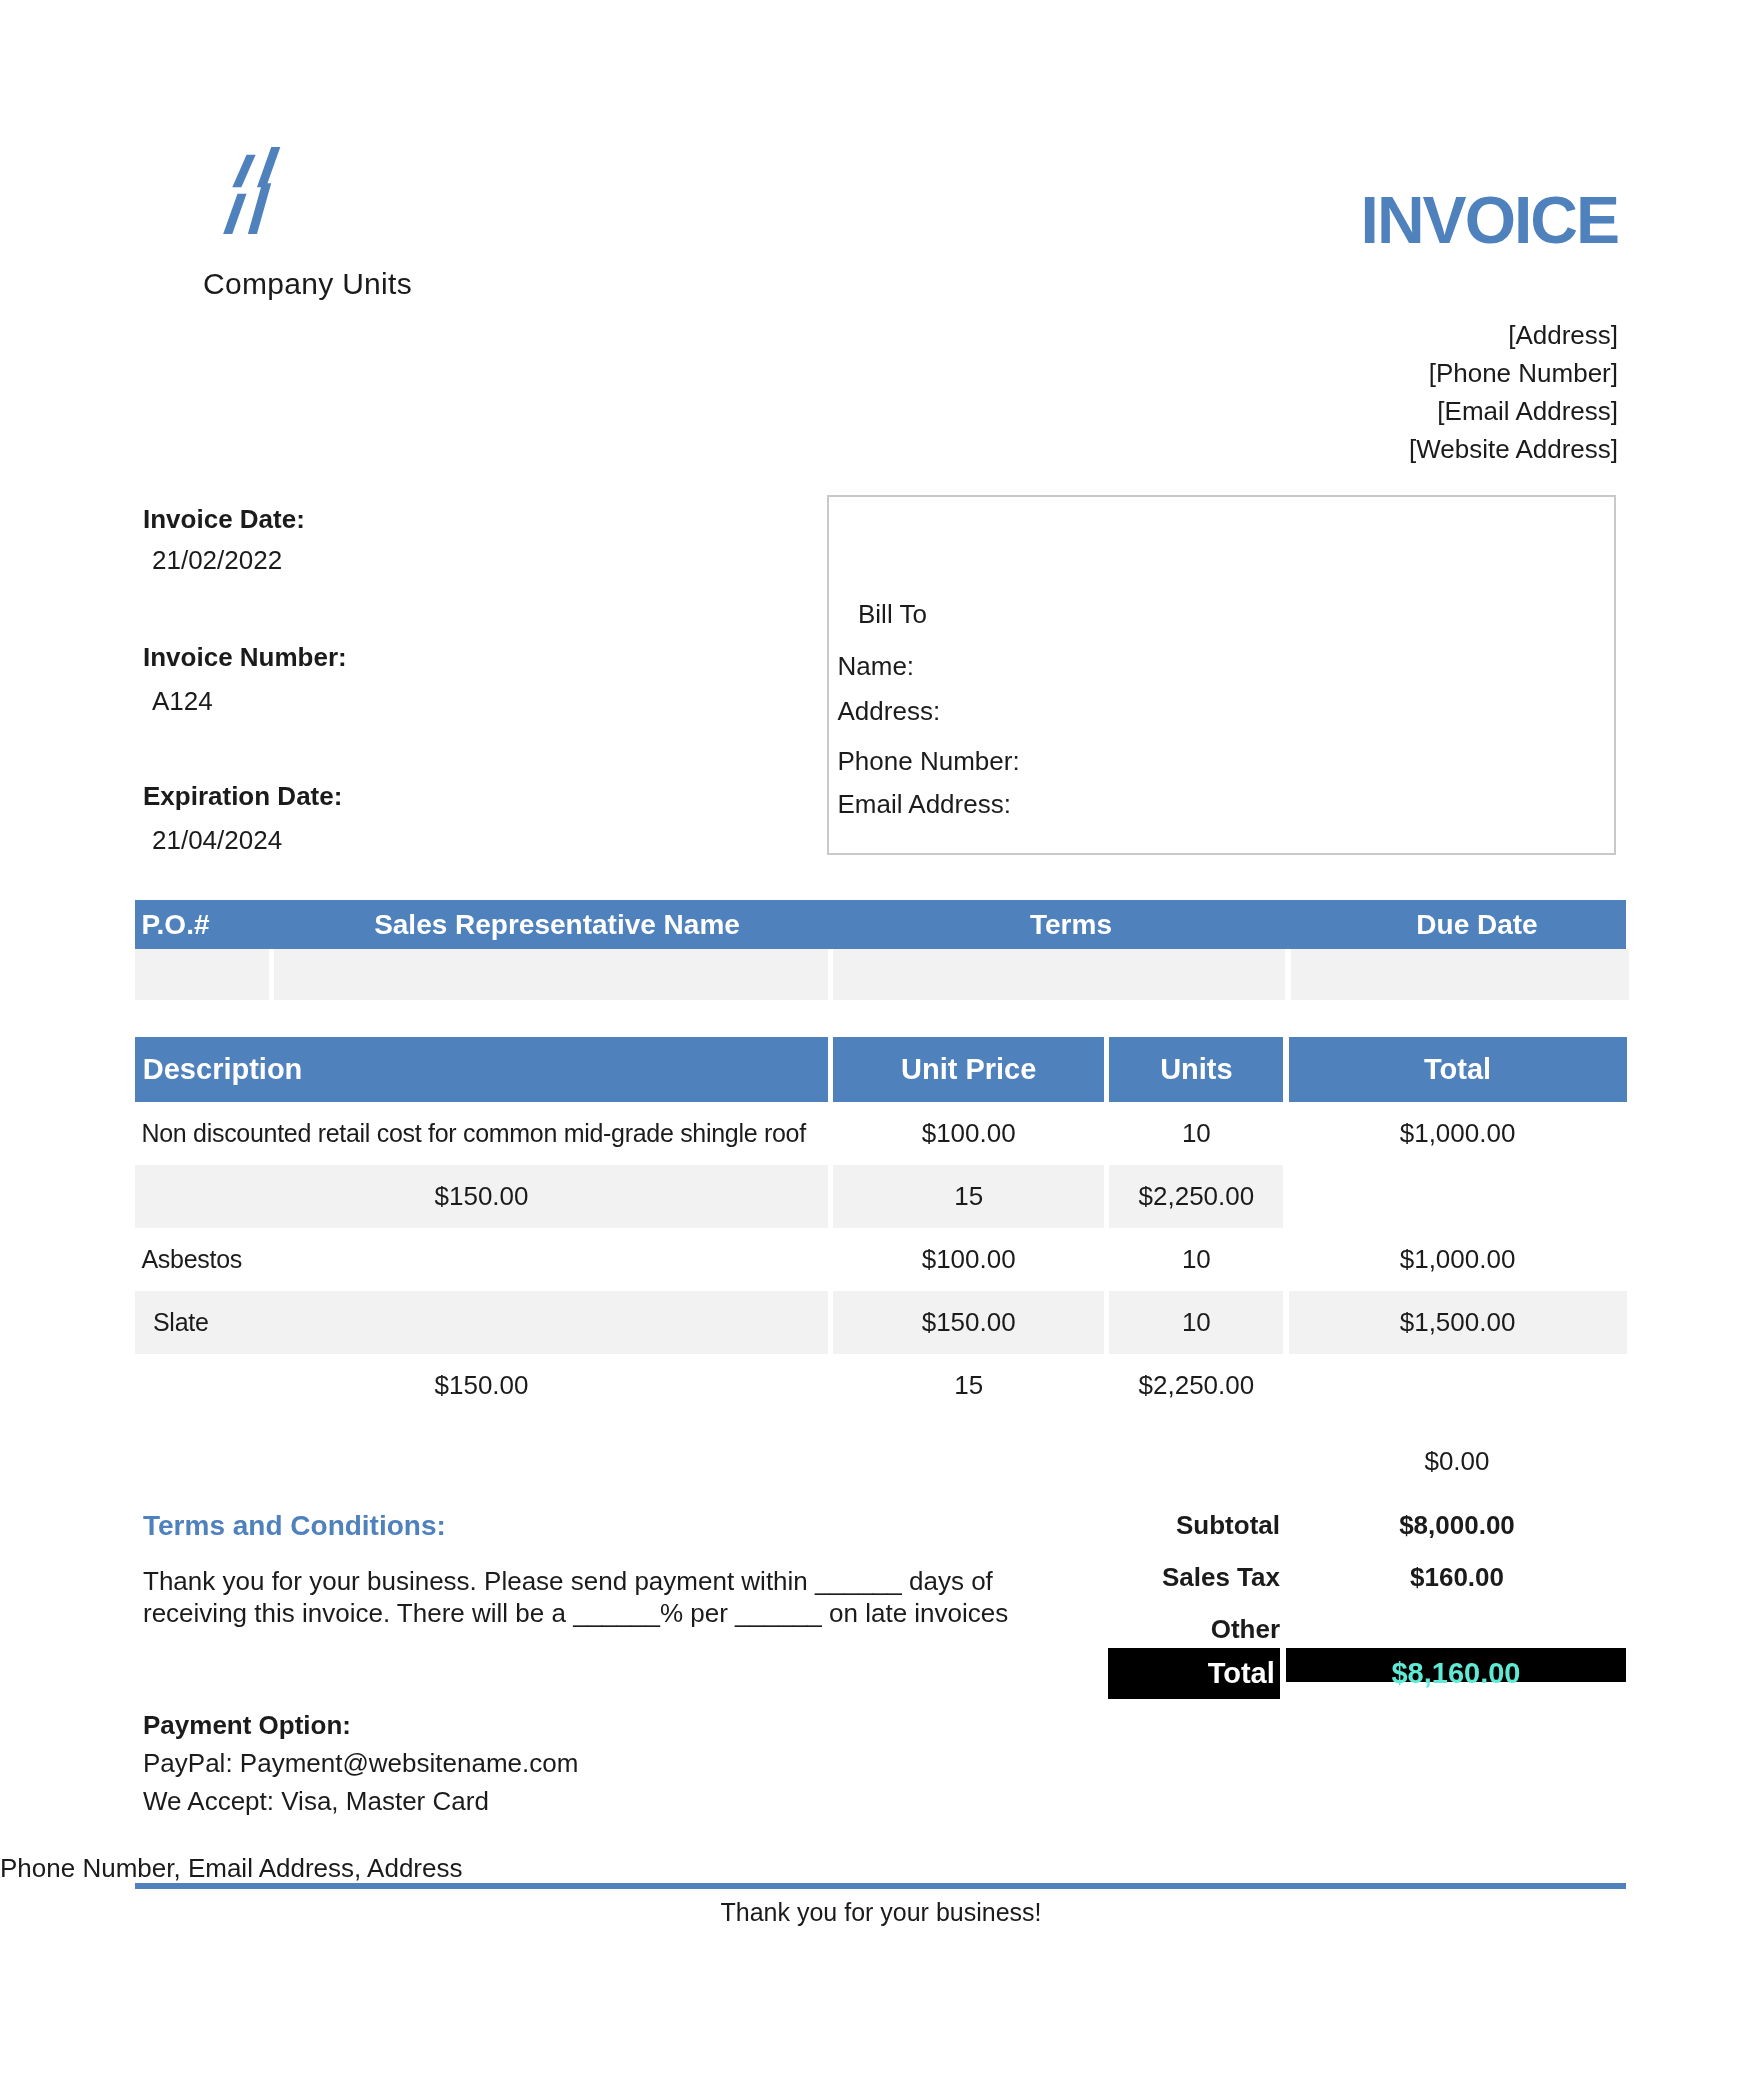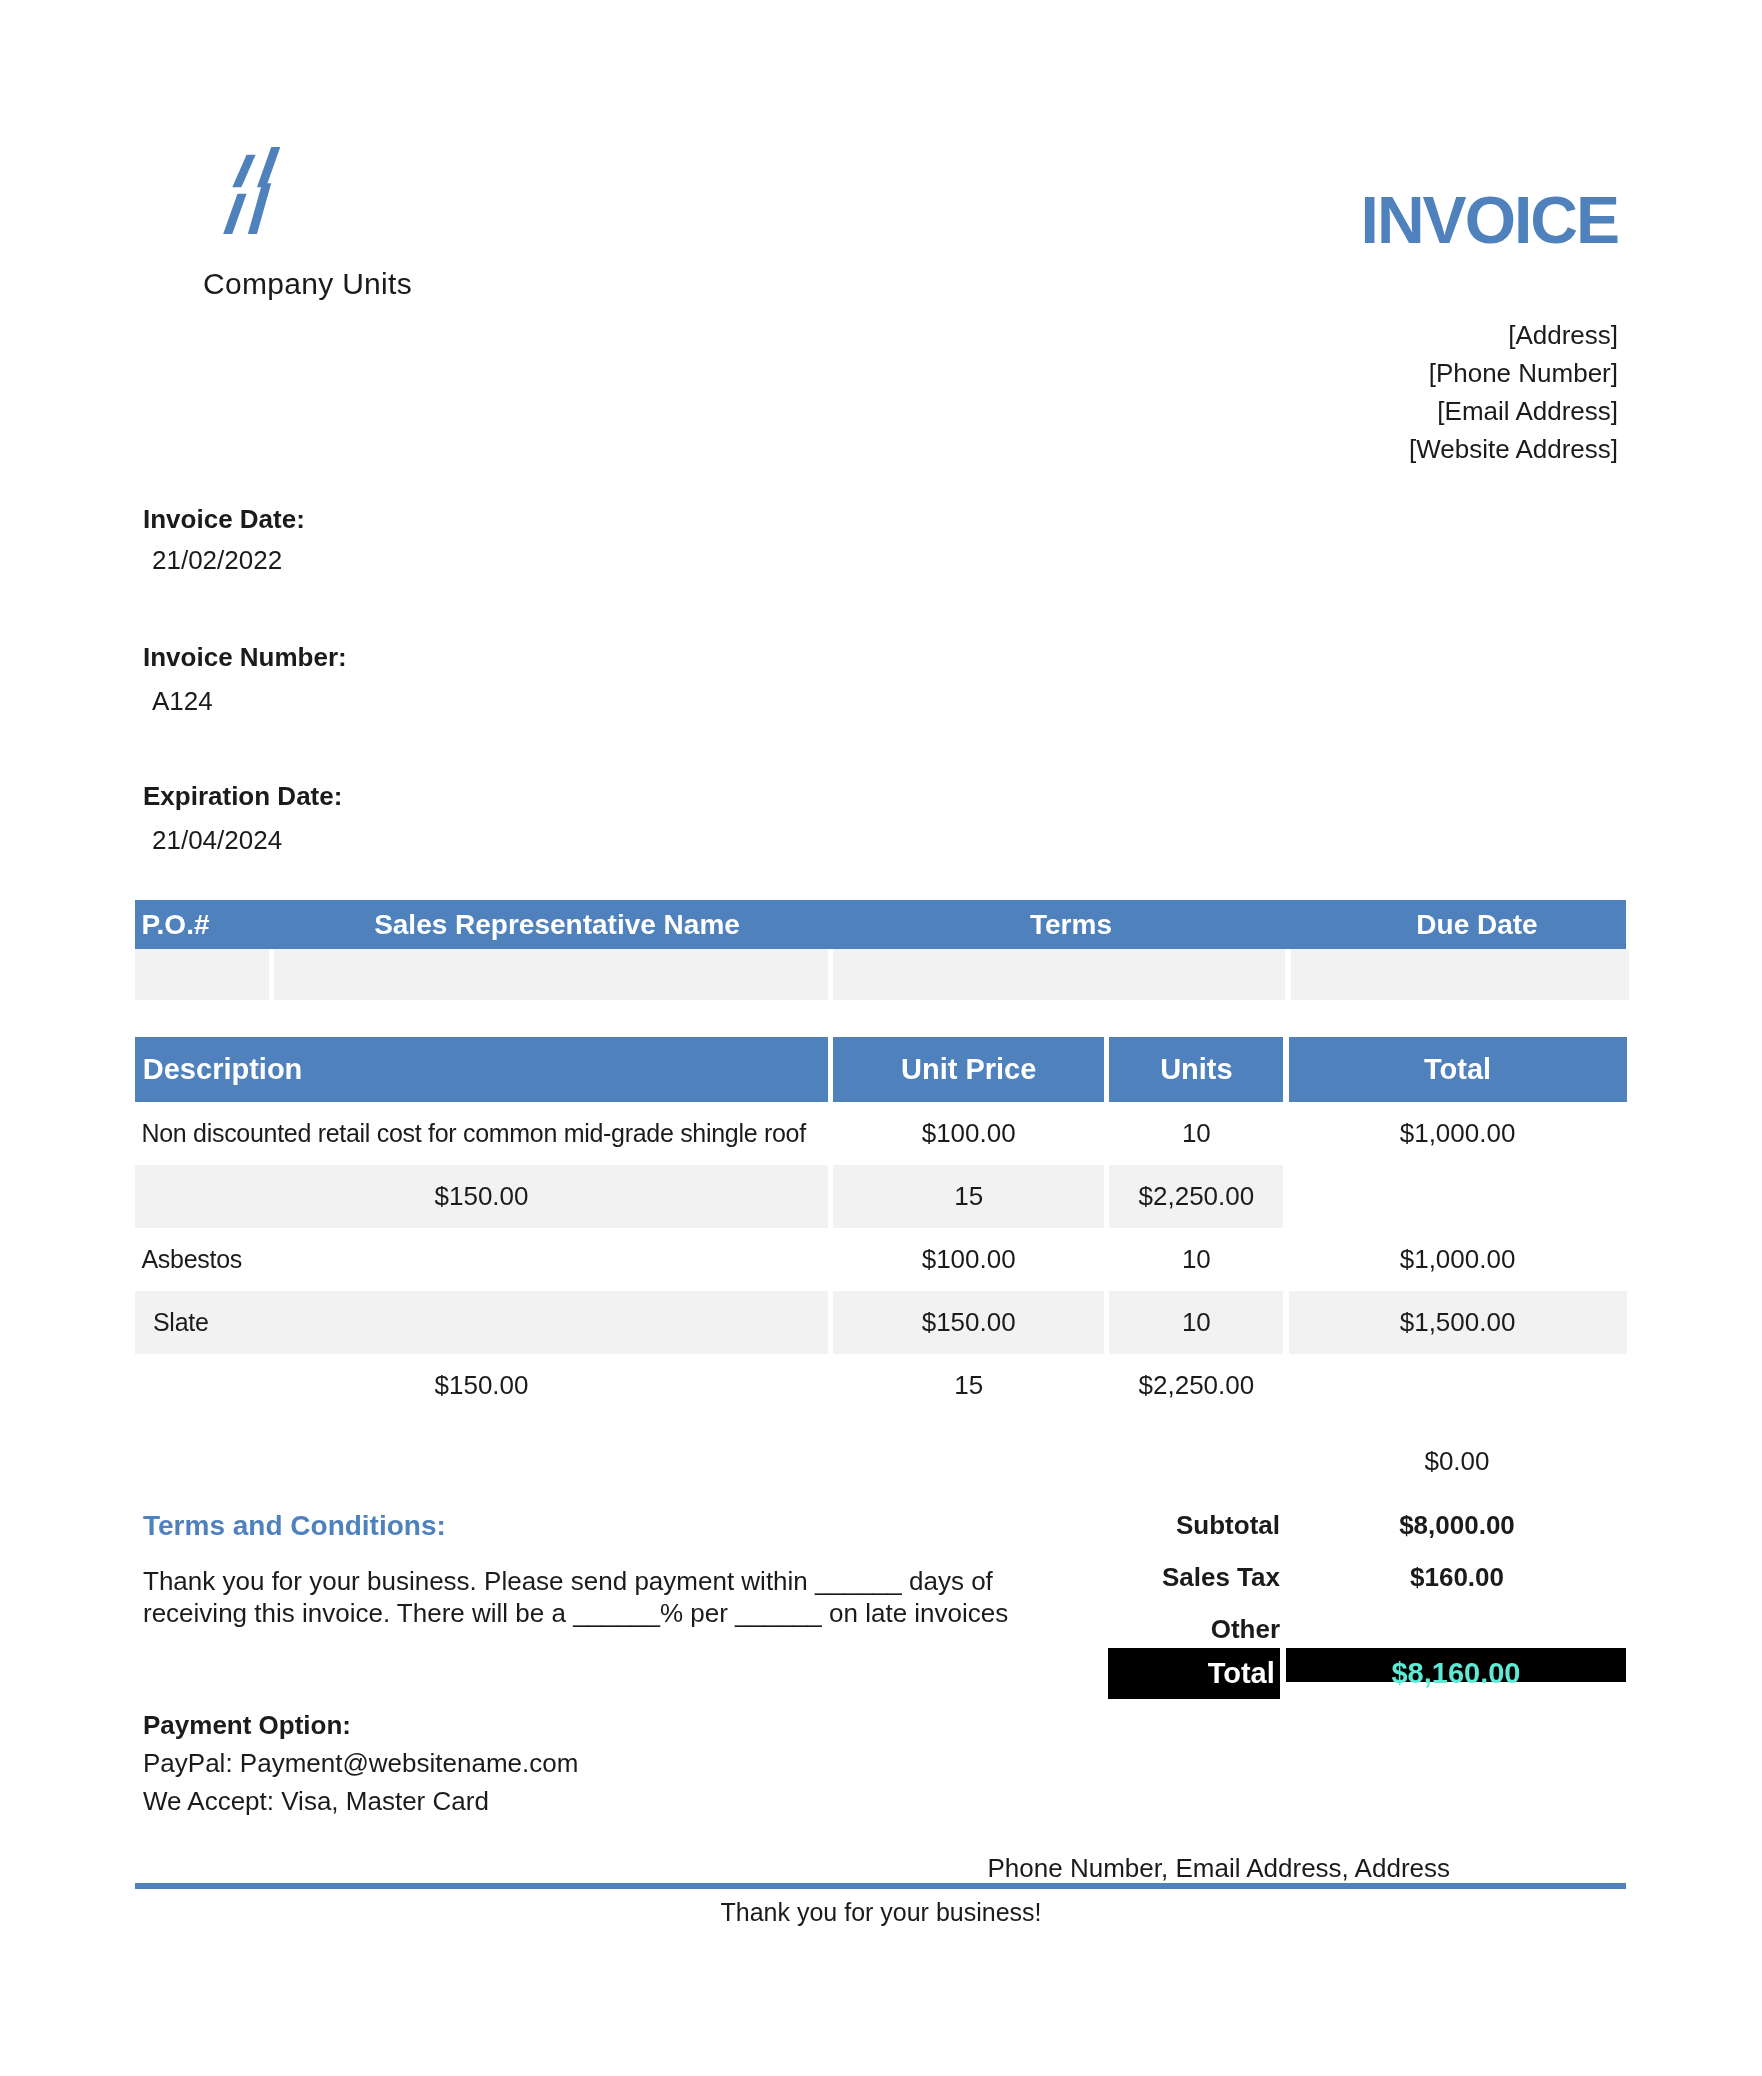--- a/index.html
+++ b/index.html
@@ -96,21 +96,21 @@
     left:1286px;top:1648px;width:340px;height:34px;background:#000;
     color:#5eead4;font-size:29px;font-weight:bold;text-align:center;line-height:51px;
   }
 
   
   .pay-heading{left:143px;top:1710px;font-size:26px;font-weight:bold;}
   .pay-line1{left:143px;top:1748px;font-size:26px;}
   .pay-line2{left:143px;top:1786px;font-size:26px;}
 
   
-  .footer-contact{left:0;top:1853px;width:1450px;text-align:right;font-size:26px;}
+  .footer-contact{left:0;top:1853px;width:1450px;text-align:left;font-size:26px;}
   .footer-rule{left:135px;top:1883px;width:1491px;height:5.9px;background:var(--blue);}
   .footer-thanks{left:0;top:1898px;width:1762px;text-align:center;font-size:25px;}
 </style>
 </head>
 <body>
 
 <div class="page">
 
   <svg class="abs" style="left:223px;top:147px;" width="64" height="87" viewBox="0 0 98 134">
     <polygon points="14,62 36,12 50,12 28,62" fill="#4f81bd"></polygon>
@@ -128,20 +128,27 @@
     <div>[Website Address]</div>
   </div>
 
   <div class="abs meta-label" style="top:504px;">Invoice Date:</div>
   <div class="abs meta-value" style="top:545px;">21/02/2022</div>
   <div class="abs meta-label" style="top:642px;">Invoice Number:</div>
   <div class="abs meta-value" style="top:686px;">A124</div>
   <div class="abs meta-label" style="top:781px;">Expiration Date:</div>
   <div class="abs meta-value" style="top:825px;">21/04/2024</div>
 
+  <div class="abs billto-box">
+    <div class="abs billto-title">Bill To</div>
+    <div class="abs billto-field" style="top:154px;">Name:</div>
+    <div class="abs billto-field" style="top:199px;">Address:</div>
+    <div class="abs billto-field" style="top:249px;">Phone Number:</div>
+    <div class="abs billto-field" style="top:292px;">Email Address:</div>
+  </div>
 
   <div class="abs po-header">
     <div class="hcell first">P.O.#</div>
     <div class="hcell">Sales Representative Name</div>
     <div class="hcell">Terms</div>
     <div class="hcell">Due Date</div>
   </div>
   <div class="abs po-row">
     <div class="pcell"></div>
     <div class="pcell"></div>

